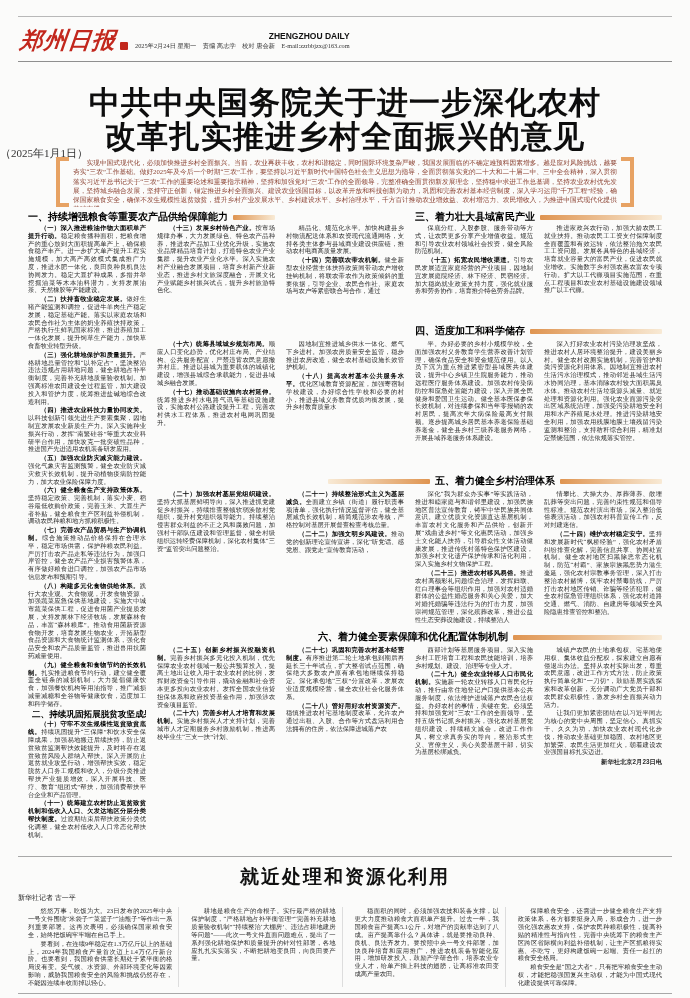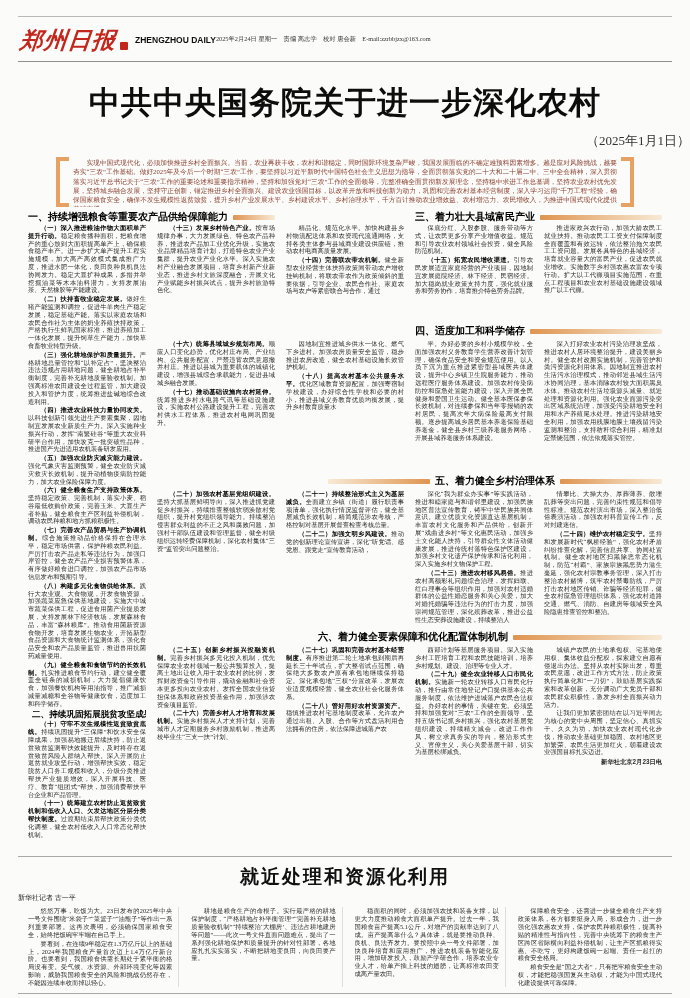--- a/index.html
+++ b/index.html
@@ -5,33 +5,33 @@
   html,body{margin:0;padding:0;background:#e8e8e8;}
   .page{position:relative;width:690px;height:998px;background:#fbfbfa;overflow:hidden;
         font-family:"Liberation Serif",serif;color:#2a2a2a;}
   
   .masthead{position:absolute;left:18px;right:18px;top:16px;height:44px;
             border-top:1px solid #b8b8b8;border-bottom:1.5px solid #8f8f8f;}
   .mast-left{position:absolute;left:2px;top:8px;display:flex;align-items:center;gap:7px;}
   .logo-cn{font-family:"Liberation Serif",serif;font-style:italic;font-weight:bold;
            font-size:23px;color:#c2271d;letter-spacing:1px;transform:skewX(-6deg);}
   .logo-seal{width:8px;height:8px;background:#c2271d;border-radius:1px;margin-left:-3px;margin-top:10px;}
-  .mast-text{display:flex;flex-direction:row;justify-content:center;line-height:1.25;text-align:right;}
+  .mast-text{display:flex;flex-direction:column;justify-content:center;line-height:1.25;text-align:right;}
   .logo-en{font-family:"Liberation Sans",sans-serif;font-weight:bold;font-size:8.5px;color:#111;}
   .date-line{font-size:6.3px;color:#333;}
   .mast-right{position:absolute;right:0;top:4px;display:flex;align-items:center;height:36px;}
   .sec-label{font-family:"Liberation Sans",sans-serif;font-weight:bold;font-size:21px;
              letter-spacing:9px;color:#1a1a1a;margin-right:2px;}
   .pg-rule{width:1px;height:34px;background:#9a9a9a;margin:0 8px 0 0;}
   .pg-num{font-family:"Liberation Sans",sans-serif;font-size:33px;color:#a9acb0;font-weight:400;line-height:1;}
   
   .headline{position:absolute;left:20px;right:20px;top:86px;text-align:center;
             font-family:"Liberation Sans",sans-serif;font-weight:900;color:#0d0d0d;
             font-size:31px;line-height:1.1;letter-spacing:1px;}
-  .doc-date{position:absolute;left:0;right:0;top:132px;text-align:right;font-size:13px;color:#333;}
+  .doc-date{position:absolute;left:0;right:0;top:146px;text-align:left;font-size:11px;color:#333;}
   
   .intro-wrap{position:absolute;left:56px;right:56px;top:157px;height:50px;}
   .bracket{position:absolute;top:0;bottom:0;width:9px;}
   .bracket.l{left:0;border:4px solid #e7a263;border-right:none;}
   .bracket.r{right:0;border:4px solid #e7a263;border-left:none;}
   .intro-text{position:absolute;left:17px;right:17px;top:1px;bottom:0;overflow:hidden;
               font-size:6.7px;line-height:9.3px;text-align:justify;color:#8c4333;text-indent:2em;}
   
   .textgrid{position:absolute;left:28px;top:210px;width:634px;height:642px;}
   .col{position:absolute;width:118px;overflow:hidden;font-size:6.3px;line-height:7.8px;text-align:justify;}
@@ -66,20 +66,21 @@
       <span class="logo-seal"></span>
       <span class="mast-text">
         <span class="logo-en">ZHENGZHOU DAILY</span>
         <span class="date-line">2025年2月24日 星期一　责编 高志学　校对 唐会新　E-mail:zzrbbjzx@163.com</span>
       </span>
     </div>
   </div>
 
   <div class="headline">
     <div>中共中央国务院关于进一步深化农村</div>
+    <div>改革扎实推进乡村全面振兴的意见</div>
   </div>
   <div class="doc-date">（2025年1月1日）</div>
 
   <div class="intro-wrap">
     <div class="bracket l"></div>
     <div class="bracket r"></div>
     <div class="intro-text">实现中国式现代化，必须加快推进乡村全面振兴。当前，农业再获丰收，农村和谐稳定，同时国际环境复杂严峻，我国发展面临的不确定难预料因素增多。越是应对风险挑战，越要夯实“三农”工作基础。做好2025年及今后一个时期“三农”工作，要坚持以习近平新时代中国特色社会主义思想为指导，全面贯彻落实党的二十大和二十届二中、三中全会精神，深入贯彻落实习近平总书记关于“三农”工作的重要论述和重要指示精神，坚持和加强党对“三农”工作的全面领导，完整准确全面贯彻新发展理念，坚持稳中求进工作总基调，坚持农业农村优先发展，坚持城乡融合发展，坚持守正创新，锚定推进乡村全面振兴、建设农业强国目标，以改革开放和科技创新为动力，巩固和完善农村基本经营制度，深入学习运用“千万工程”经验，确保国家粮食安全，确保不发生规模性返贫致贫，提升乡村产业发展水平、乡村建设水平、乡村治理水平，千方百计推动农业增效益、农村增活力、农民增收入，为推进中国式现代化提供基础支撑。</div>
   </div>
 
   <div class="textgrid">

